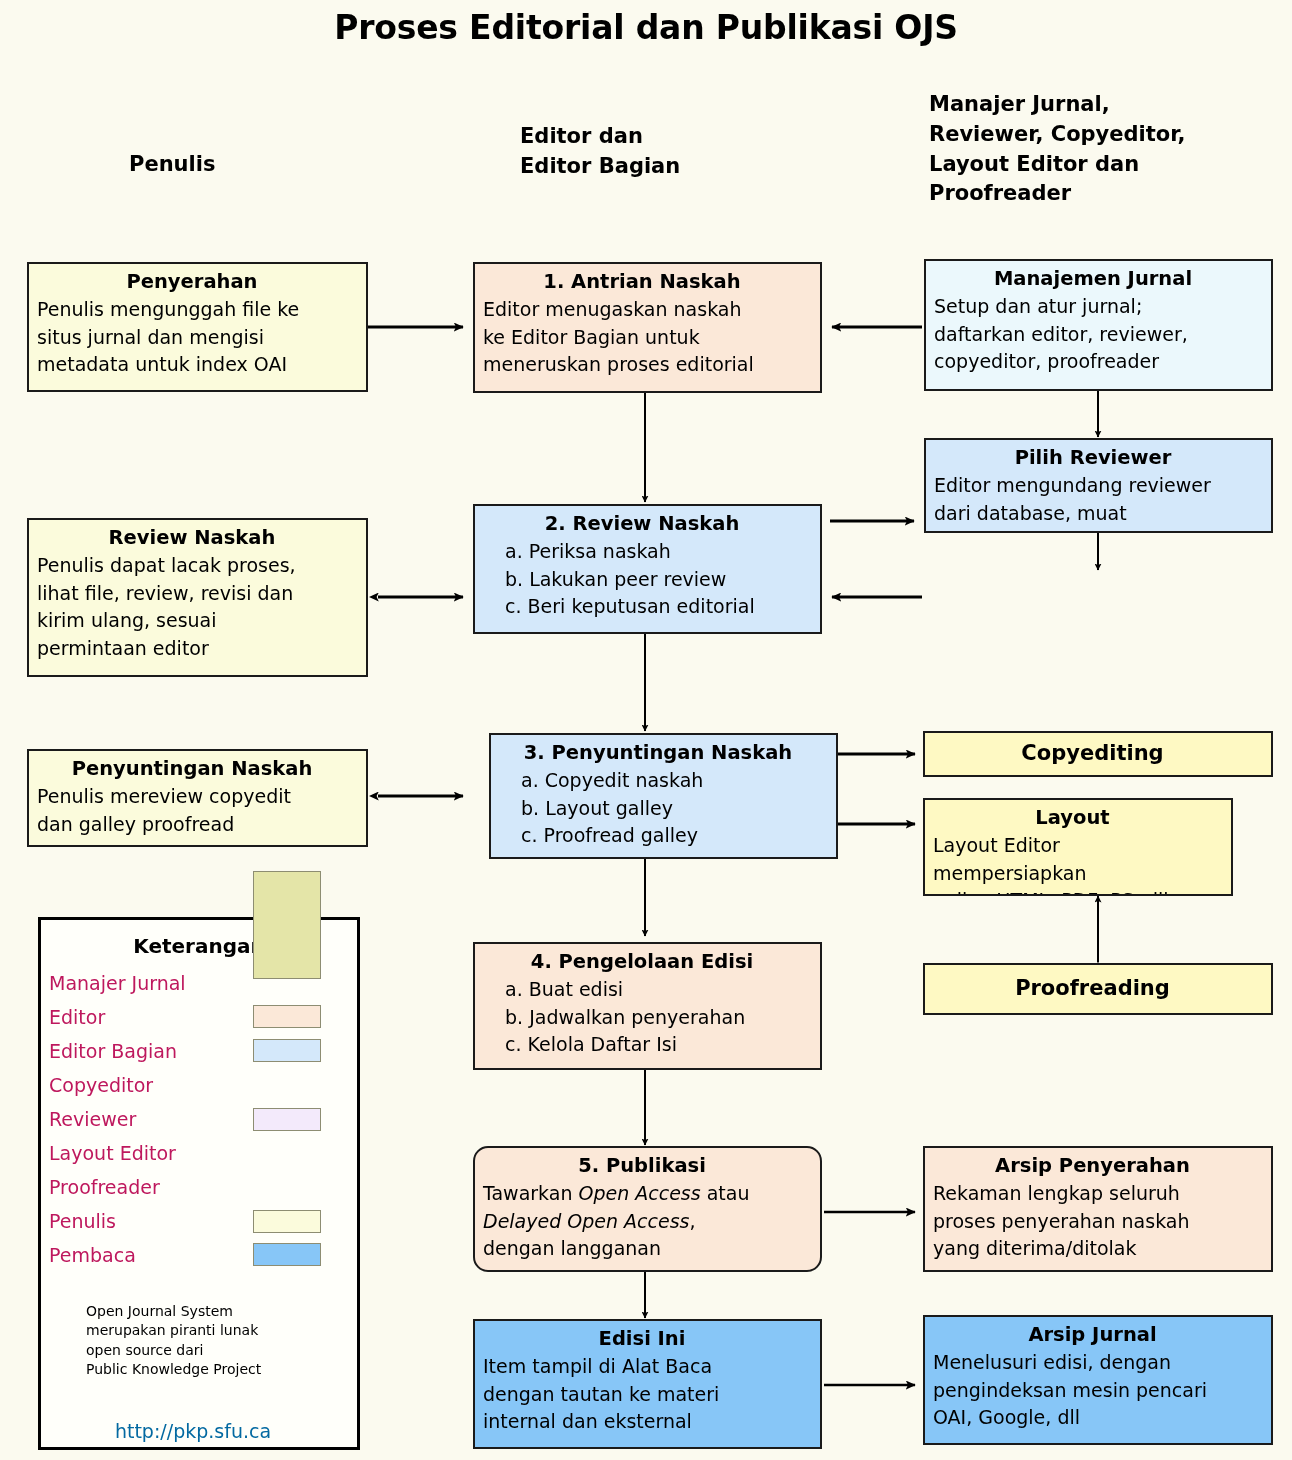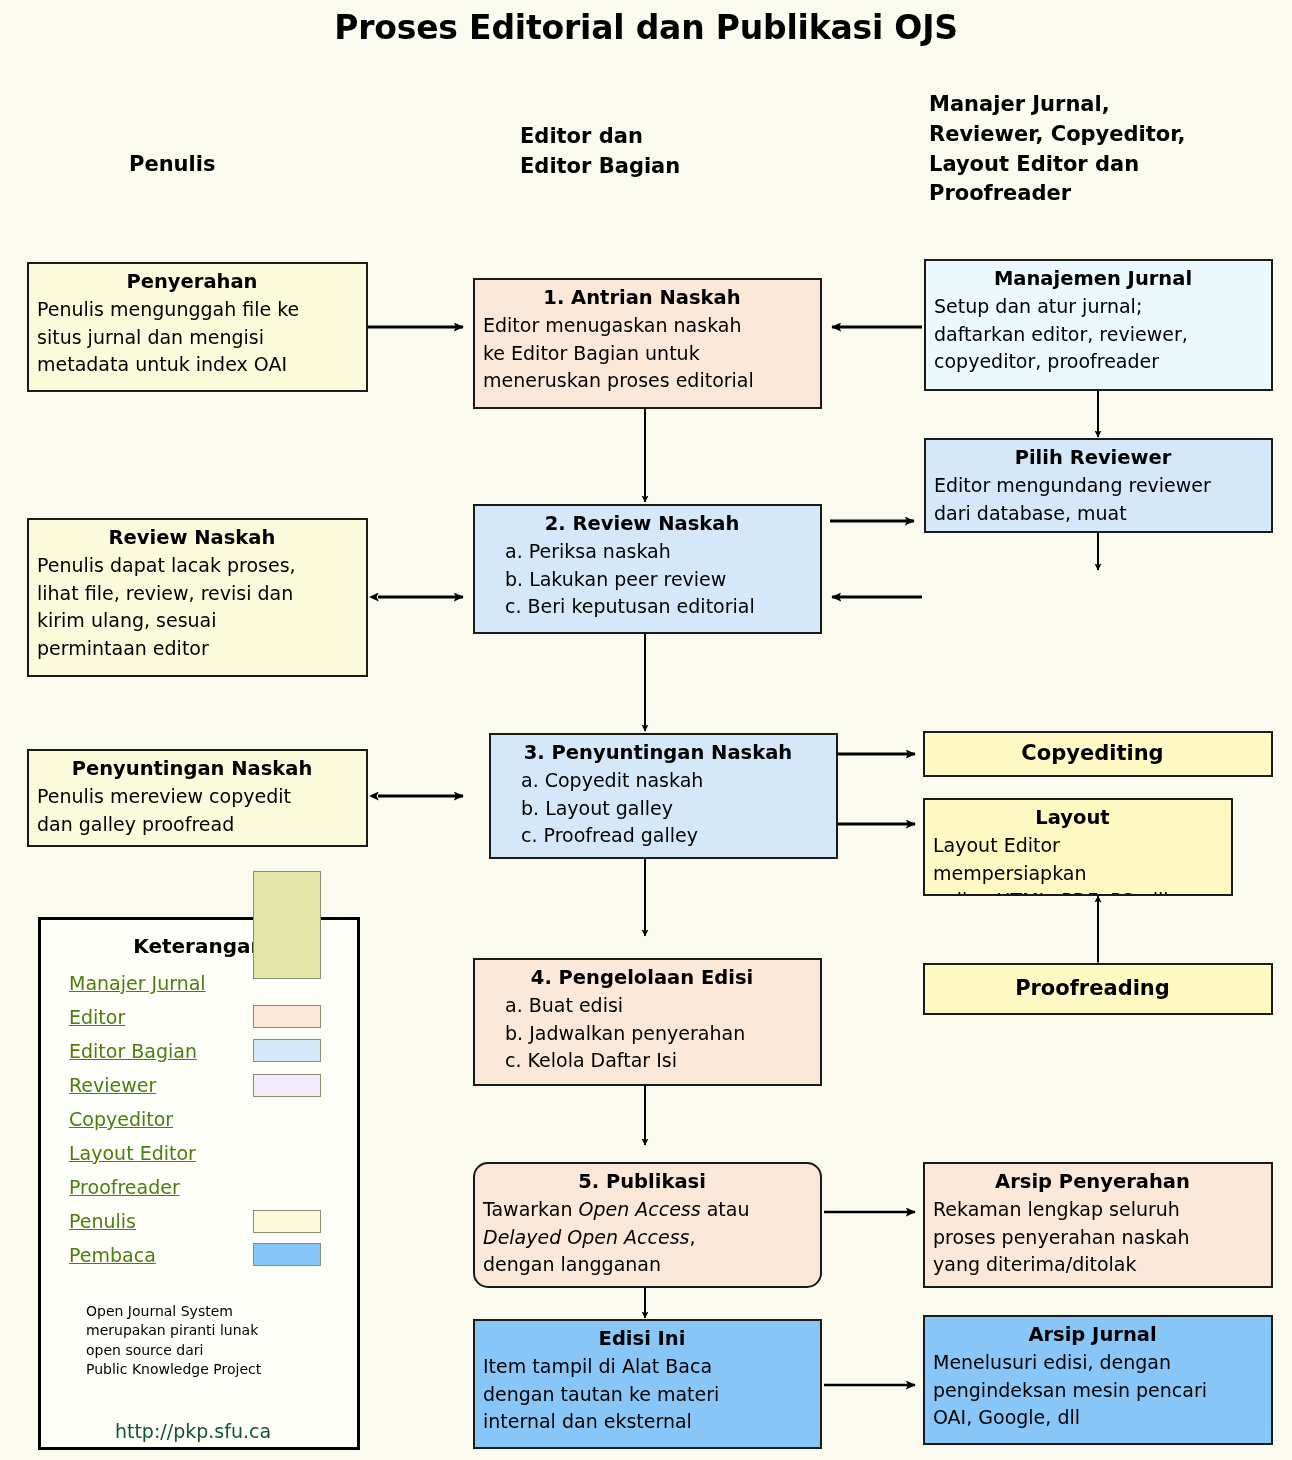--- a/index.html
+++ b/index.html
@@ -69,21 +69,21 @@
   .box .bd.indent { padding-left: 22px; }
   .box.center-only {
     display: flex;
     align-items: center;
     justify-content: center;
   }
   .box.center-only .bt { font-size: 21px; }
 
   
   .c-author  { background: #fbfbdc; }
-  .c-editor  { background: #fbe8d8; margin-top: 16px; }
+  .c-editor  { background: #fbe8d8; }
   .c-section { background: #d4e8fa; }
   .c-mgr     { background: #ebf8fc; }
   .c-reviewer{ background: #f3eafb; }
   .c-prod    { background: #fef9c3; }
   .c-reader  { background: #87c6f7; }
 
   
   #legend {
     position: absolute;
     left: 38px; top: 917px;
@@ -97,23 +97,22 @@
     font-weight: bold;
     font-size: 20px;
     margin-top: 14px;
   }
   .lg-rows { position: relative; margin-top: 8px; }
   .lg-row {
     position: relative;
     height: 34px;
     font-size: 19px;
     line-height: 34px;
-    padding-left: 28px;
-    color: #4d7c0f;
-    text-decoration: underline;
+    padding-left: 8px;
+    color: #be185d;
   }
   .lg-swatch {
     position: absolute;
     border: 1px solid #8d8d72;
     box-sizing: border-box;
   }
   .lg-note {
     position: absolute;
     left: 45px;
     top: 382px;
@@ -121,21 +120,21 @@
     line-height: 1.38;
     white-space: pre-line;
     color: #000;
   }
   .lg-url {
     position: absolute;
     left: 0; right: 12px;
     top: 500px;
     text-align: center;
     font-size: 19px;
-    color: #14532d;
+    color: #0369a1;
   }
 </style>
 </head>
 <body>
 
 <div id="canvas">
 
   <div class="title">Proses Editorial dan Publikasi OJS</div>
 
   <div class="colhead" style="left:129px; top:150px;"><span style="white-space:pre-line">Penulis</span></div>
@@ -302,23 +301,23 @@
   </div>
 
   <div id="legend">
     <div class="lg-title">Keterangan</div>
     <div class="lg-rows">
       <div class="lg-row"><span>Manajer Jurnal</span></div>
       <div class="lg-row"><span>Editor</span>
         <span class="lg-swatch" style="left:212px; top:5px; width:68px; height:23px; background:#fbe8d8;"></span></div>
       <div class="lg-row"><span>Editor Bagian</span>
         <span class="lg-swatch" style="left:212px; top:5px; width:68px; height:23px; background:#d4e8fa;"></span></div>
+      <div class="lg-row"><span>Copyeditor</span></div>
       <div class="lg-row"><span>Reviewer</span>
         <span class="lg-swatch" style="left:212px; top:6px; width:68px; height:23px; background:#f3eafb;"></span></div>
-      <div class="lg-row"><span>Copyeditor</span></div>
       <div class="lg-row"><span>Layout Editor</span></div>
       <div class="lg-row"><span>Proofreader</span></div>
       <div class="lg-row"><span>Penulis</span>
         <span class="lg-swatch" style="left:212px; top:6px; width:68px; height:23px; background:#fbfbdc;"></span></div>
       <div class="lg-row"><span>Pembaca</span>
         <span class="lg-swatch" style="left:212px; top:5px; width:68px; height:23px; background:#87c6f7;"></span></div>
 
       <span class="lg-swatch" style="left:212px; top:-95px; width:68px; height:108px; background:#e4e5a8;"></span>
     </div>
     <div class="lg-note">Open Journal System

